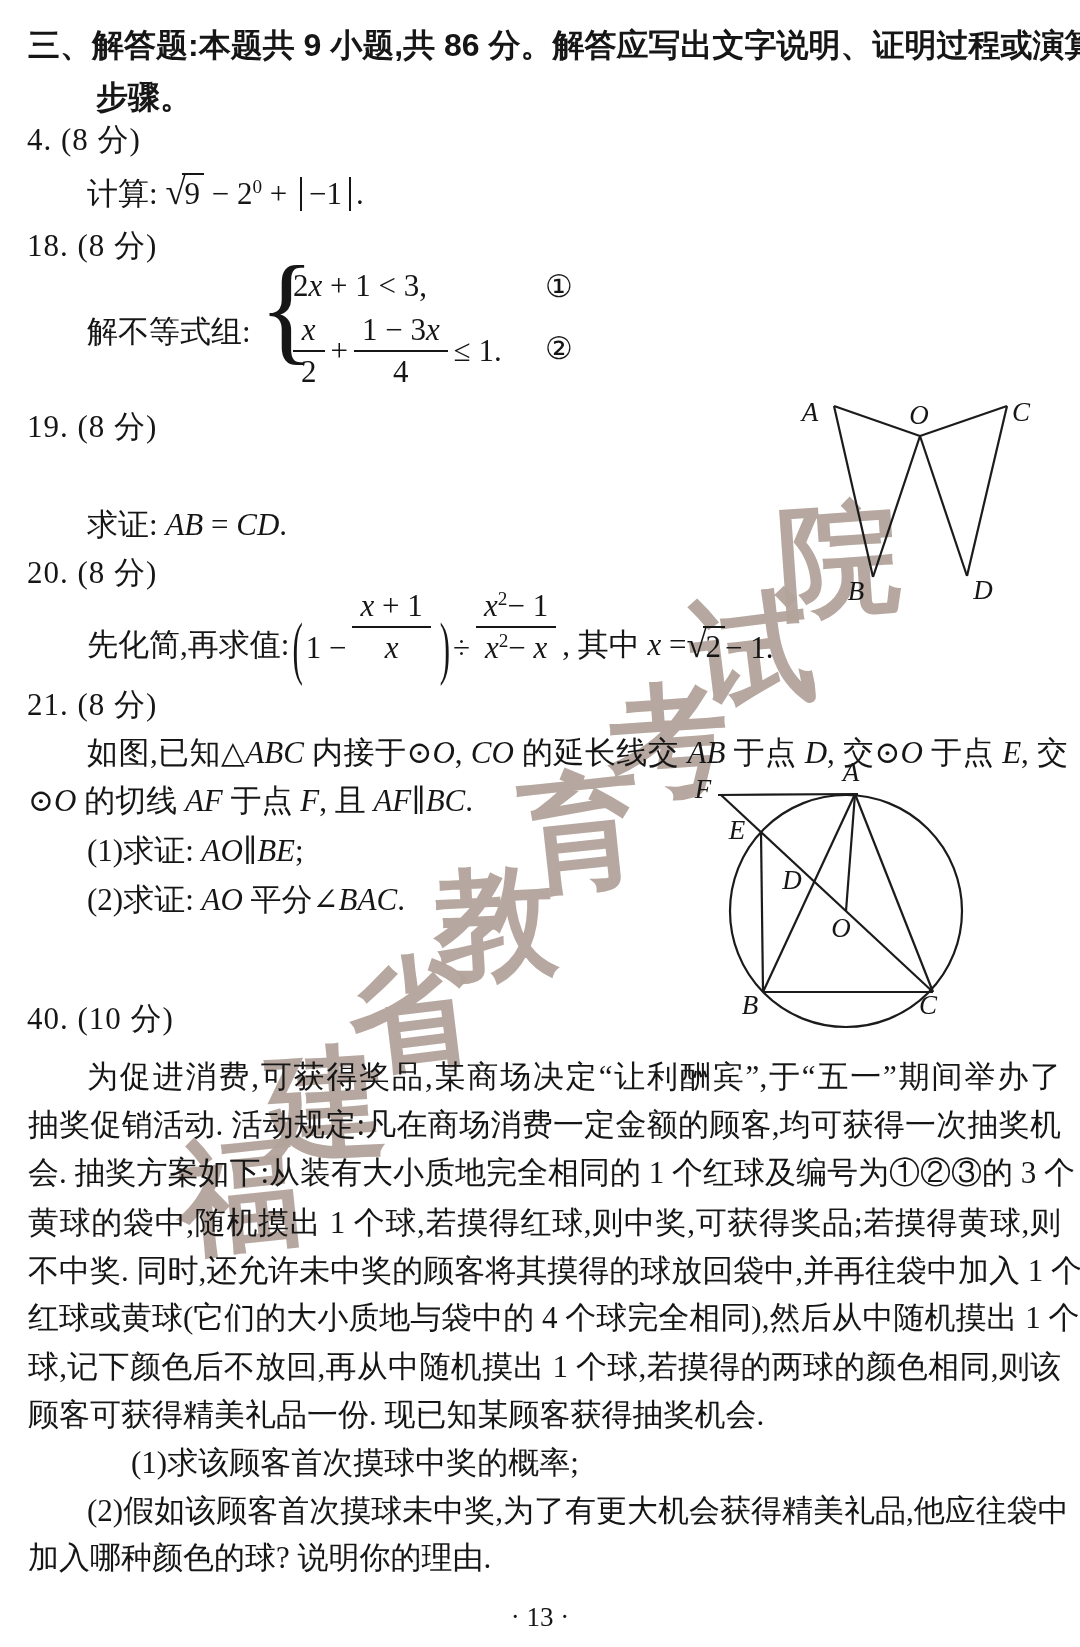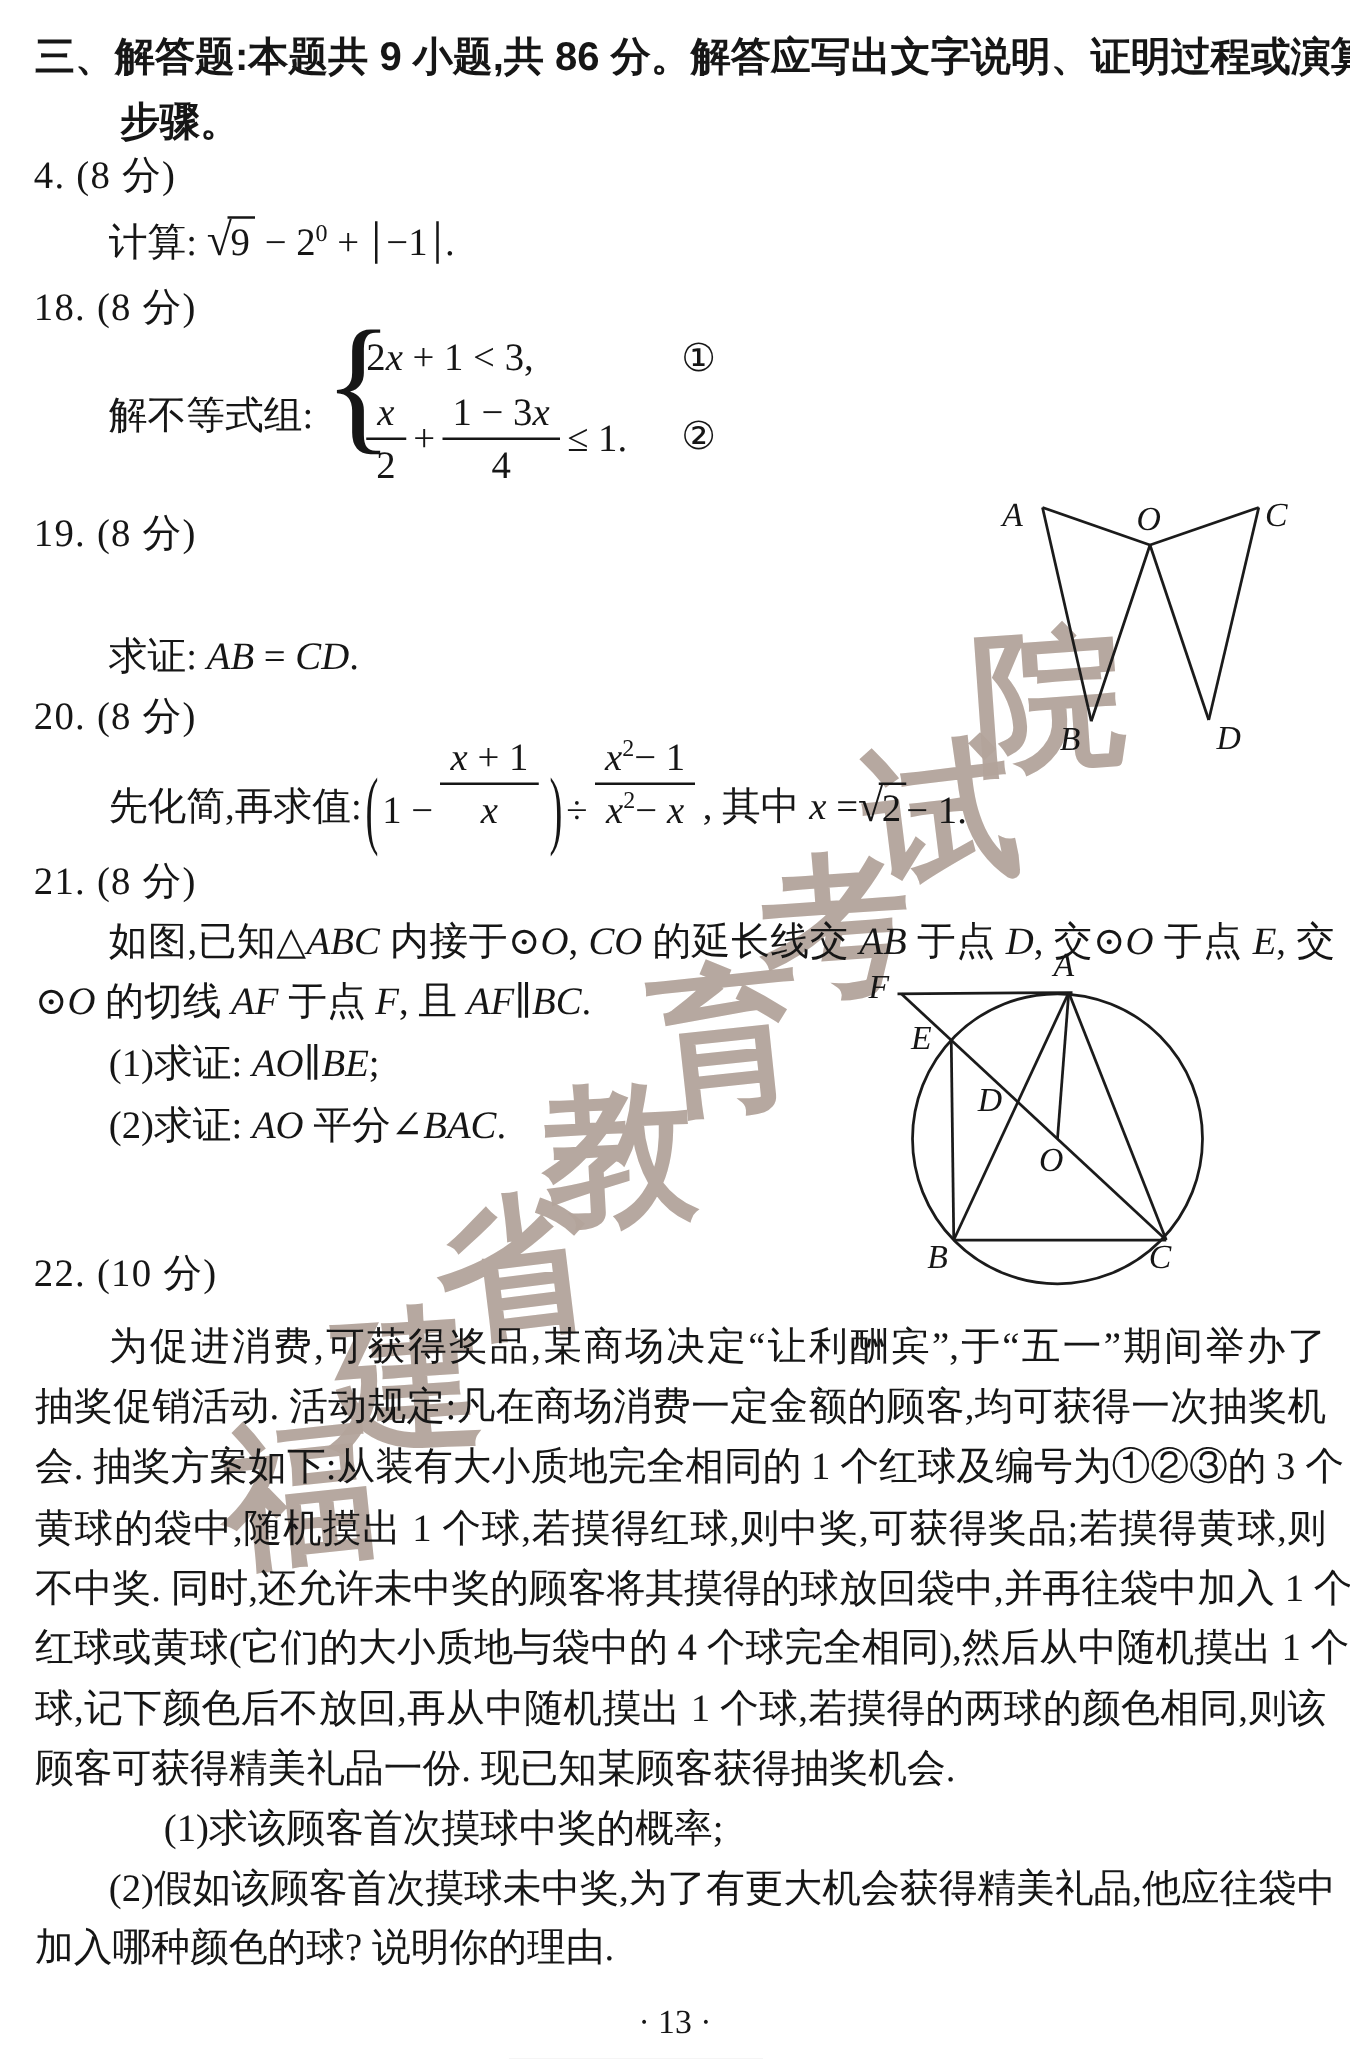--- a/index.html
+++ b/index.html
@@ -159,21 +159,21 @@
       <text x="703" y="798" text-anchor="middle">F</text>
       <text x="851" y="781" text-anchor="middle">A</text>
       <text x="737" y="839" text-anchor="middle">E</text>
       <text x="792" y="889" text-anchor="middle">D</text>
       <text x="841" y="937" text-anchor="middle">O</text>
       <text x="750" y="1014" text-anchor="middle">B</text>
       <text x="928" y="1014" text-anchor="middle">C</text>
     </svg>
 
     <div class="line pnum" style="left:27px;top:999px;">
-      <span>22.</span>
+      <span>40.</span>
       <span>(10 分)</span>
     </div>
     <div class="line jline" style="left:87px;top:1057px;width:974px;">为促进消费,可获得奖品,某商场决定“让利酬宾”,于“五一”期间举办了</div>
     <div class="line jline" style="left:28px;top:1105px;width:1033px;">抽奖促销活动. 活动规定:凡在商场消费一定金额的顾客,均可获得一次抽奖机</div>
     <div class="line jline" style="left:28px;top:1153px;width:1033px;">会. 抽奖方案如下:从装有大小质地完全相同的 1 个红球及编号为①②③的 3 个</div>
     <div class="line jline" style="left:28px;top:1203px;width:1033px;">黄球的袋中,随机摸出 1 个球,若摸得红球,则中奖,可获得奖品;若摸得黄球,则</div>
     <div class="line jline" style="left:28px;top:1251px;width:1033px;">不中奖. 同时,还允许未中奖的顾客将其摸得的球放回袋中,并再往袋中加入 1 个</div>
     <div class="line jline" style="left:28px;top:1298px;width:1033px;">红球或黄球(它们的大小质地与袋中的 4 个球完全相同),然后从中随机摸出 1 个</div>
     <div class="line jline" style="left:28px;top:1347px;width:1033px;">球,记下颜色后不放回,再从中随机摸出 1 个球,若摸得的两球的颜色相同,则该</div>
     <div class="line" style="left:28px;top:1395px;">顾客可获得精美礼品一份. 现已知某顾客获得抽奖机会.</div>

